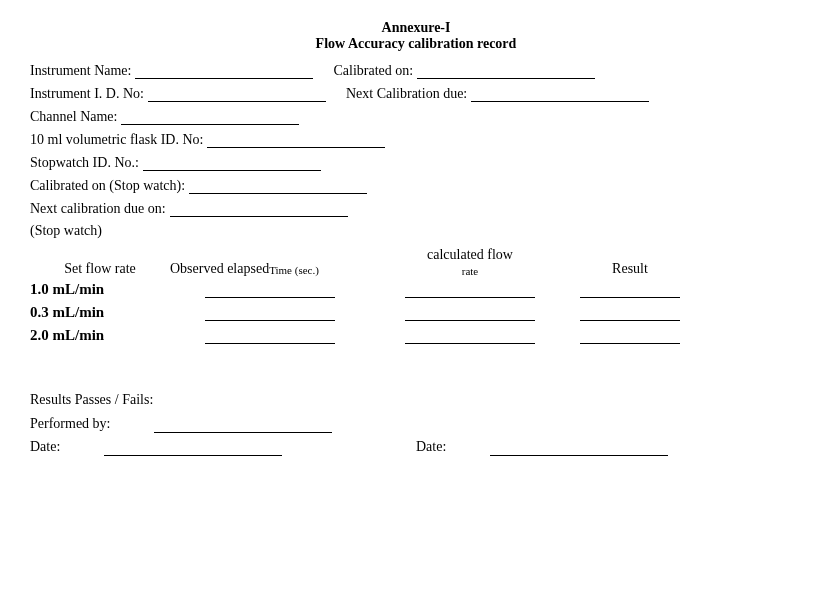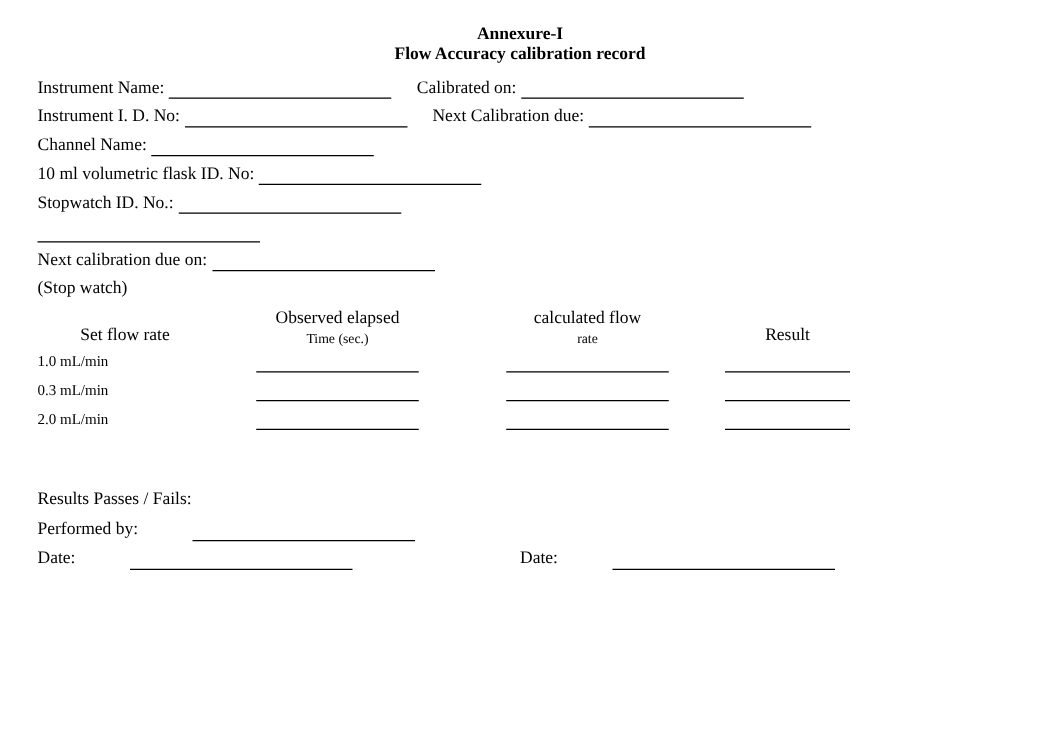--- a/index.html
+++ b/index.html
@@ -121,21 +121,22 @@
       margin-top: 2px;
     }
 
     .data-row {
       display: flex;
       align-items: center;
       margin-bottom: 6px;
     }
 
     .data-row .col-set-flow {
-      font-size: 12px;
+      font-size: 15px;
+      font-weight: bold;
     }
 
     .data-row .col-observed {
       display: flex;
       justify-content: center;
     }
 
     .data-row .col-calculated {
       display: flex;
       justify-content: center;
@@ -189,31 +190,30 @@
       white-space: nowrap;
     }
 
     .stop-watch-note {
       margin-bottom: 6px;
       font-size: 14px;
     }
 
     .observed-header {
       display: flex;
+      align-items: center;
+      width: 200px;
+    }
+
+    .calculated-header {
+      display: flex;
       flex-direction: column;
       align-items: center;
       width: 200px;
     }
-
-    .calculated-header {
-      display: flex;
-      flex-direction: column;
-      align-items: center;
-      width: 200px;
-    }
   </style>
 </head>
 <body>
 
 <div class="page-container">
 
   <div class="header">
     <div class="title1">Annexure-I</div>
     <div class="title2">Flow Accuracy calibration record</div>
   </div>
@@ -241,20 +241,21 @@
     <span class="form-label">10 ml volumetric flask ID. No:</span>
     <input class="underline-field underline-field-md" type="text" value="" style="">
   </div>
 
   <div class="form-row section-divider">
     <span class="form-label">Stopwatch ID. No.:</span>
     <input class="underline-field underline-field-md" type="text" value="" style="">
   </div>
 
   <div class="form-row section-divider">
+    <span class="form-label">Calibrated on (Stop watch):</span>
     <input class="underline-field underline-field-md" type="text" value="" style="">
   </div>
 
   <div class="form-row section-divider">
     <span class="form-label">Next calibration due on:</span>
     <input class="underline-field underline-field-md" type="text" value="" style="">
   </div>
 
   <div class="stop-watch-note">(Stop watch)</div>
 

